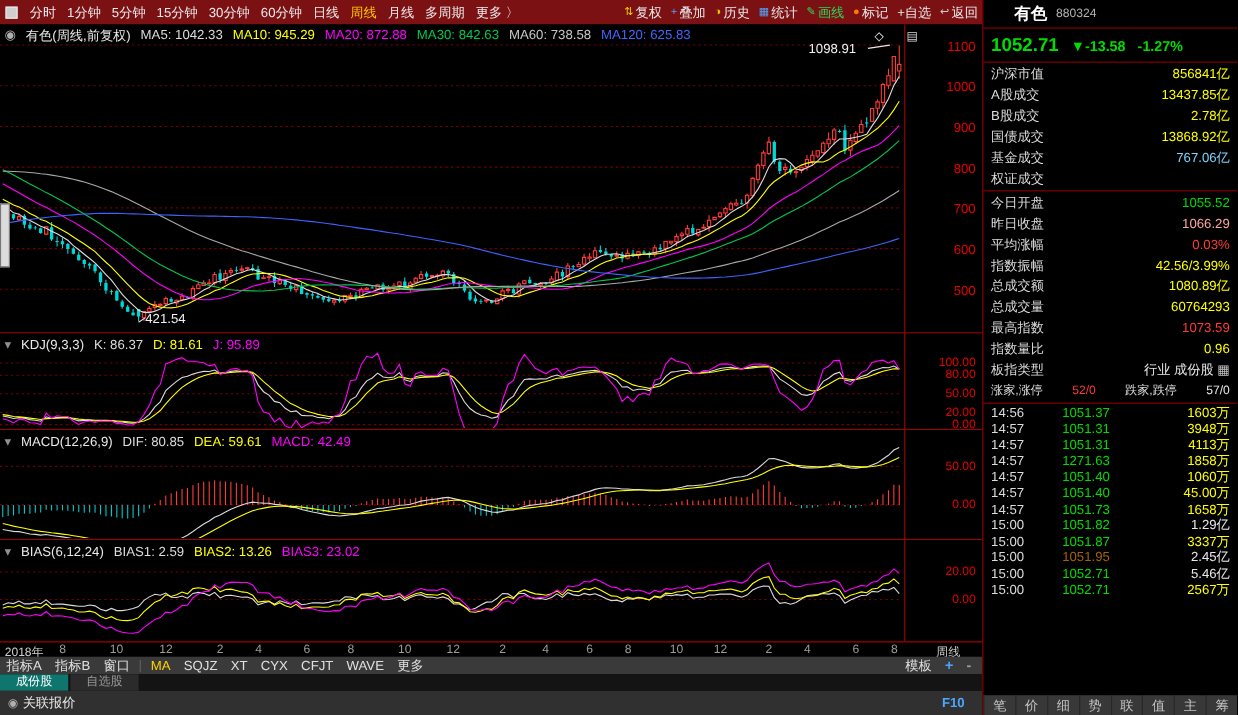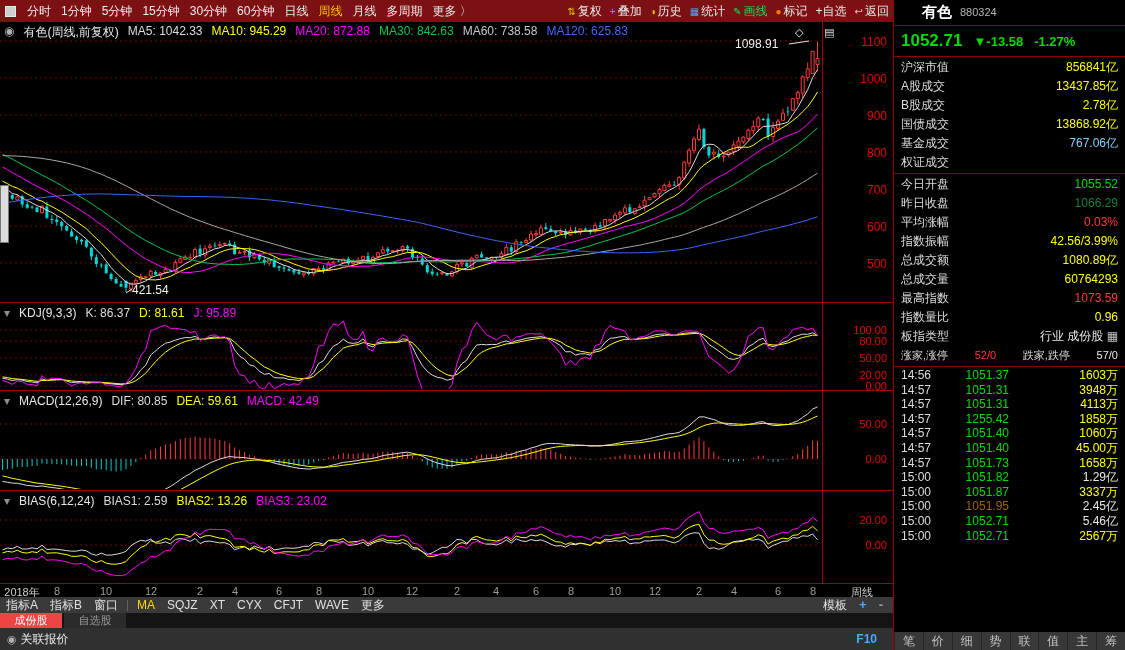--- a/index.html
+++ b/index.html
@@ -32,21 +32,21 @@
   .indbar{position:absolute;top:575px;left:0;width:893px;height:16px;background:#3a3a3a;display:flex;align-items:center;font-size:12px;color:#e0e0e0;}
   .ib-item{padding:0 6px;line-height:16px;white-space:nowrap;}
   .ib-item.active{color:#ffd400;}
   .ib-sep{width:1px;height:11px;background:#616161;margin:0 3px;}
   .ib-right{margin-left:auto;display:flex;}
   .ib-plus{color:#4da6ff;font-weight:bold;padding:0 6px;font-size:13px;}
   .ib-minus{color:#a0a0a0;font-weight:bold;padding:0 6px;margin-right:4px;font-size:13px;}
   
   .stocktabs{position:absolute;top:591px;left:0;width:893px;height:15px;background:#141414;display:flex;}
   .stab{width:62px;text-align:center;font-size:11px;line-height:15px;color:#9a9a9a;background:#2b2b2b;margin-right:2px;}
-  .stab.active{background:#ef4444;color:#ffffff;}
+  .stab.active{background:#0f766e;color:#ffffff;}
   
   .bbar{position:absolute;top:606px;left:0;width:893px;height:22px;background:#303030;display:flex;align-items:center;}
   .bq{display:flex;align-items:center;font-size:12px;color:#ececec;margin-left:7px;}
   .oicon{color:#b0b0b0;margin-right:4px;font-size:11px;}
   .f10{margin-left:auto;margin-right:16px;color:#4da6ff;font-size:12px;font-weight:bold;}
   
   .rpanel{position:absolute;left:893px;top:0;width:231px;height:650px;background:#000;
           border-left:1px solid #9b0000;display:flex;flex-direction:column;}
   .rp-head{height:24px;display:flex;align-items:center;padding-left:28px;}
   .rp-name{font-size:15px;font-weight:bold;color:#ffffff;}
@@ -330,21 +330,21 @@
         </div>
       </div>
     <div class="rp-div"></div>
     <div id="istats">
         <div class="srow">
           <span class="lbl">今日开盘</span>
           <span style="color: rgb(0, 220, 0);">1055.52</span>
         </div>
         <div class="srow">
           <span class="lbl">昨日收盘</span>
-          <span style="color: #15803d;">1066.29</span>
+          <span style="color: #fca5a5;">1066.29</span>
         </div>
         <div class="srow">
           <span class="lbl">平均涨幅</span>
           <span style="color: rgb(255, 58, 58);">0.03%</span>
         </div>
         <div class="srow">
           <span class="lbl">指数振幅</span>
           <span style="color: rgb(255, 255, 0);">42.56/3.99%</span>
         </div>
         <div class="srow">
@@ -386,21 +386,21 @@
           <span class="tp" style="color: rgb(0, 220, 0);">1051.31</span>
           <span class="tv" style="color: rgb(255, 255, 0);">3948万</span>
         </div>
         <div class="trowt">
           <span class="tt">14:57</span>
           <span class="tp" style="color: rgb(0, 220, 0);">1051.31</span>
           <span class="tv" style="color: rgb(255, 255, 0);">4113万</span>
         </div>
         <div class="trowt">
           <span class="tt">14:57</span>
-          <span class="tp" style="color: rgb(0, 220, 0);">1255.42</span>
+          <span class="tp" style="color: rgb(0, 220, 0);">1271.63</span>
           <span class="tv" style="color: rgb(255, 255, 0);">1858万</span>
         </div>
         <div class="trowt">
           <span class="tt">14:57</span>
           <span class="tp" style="color: rgb(0, 220, 0);">1051.40</span>
           <span class="tv" style="color: rgb(255, 255, 0);">1060万</span>
         </div>
         <div class="trowt">
           <span class="tt">14:57</span>
           <span class="tp" style="color: rgb(0, 220, 0);">1051.40</span>

